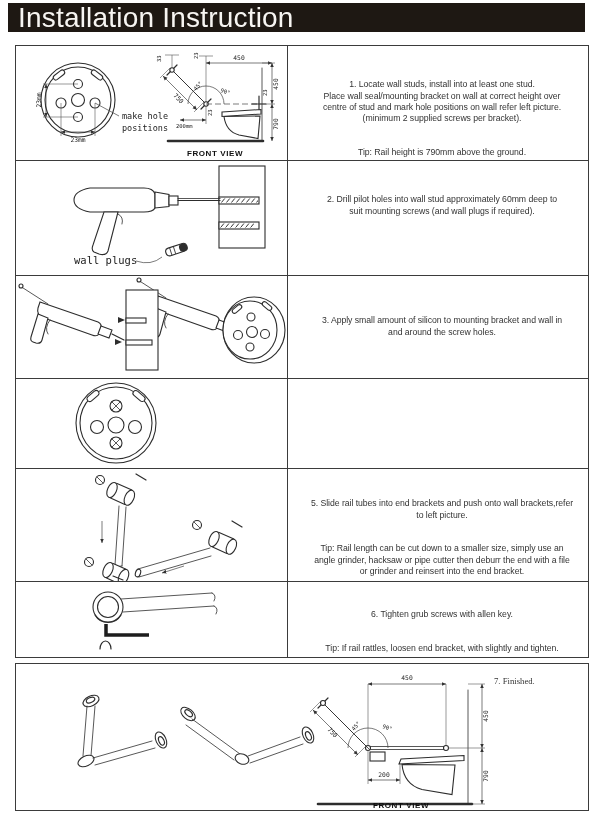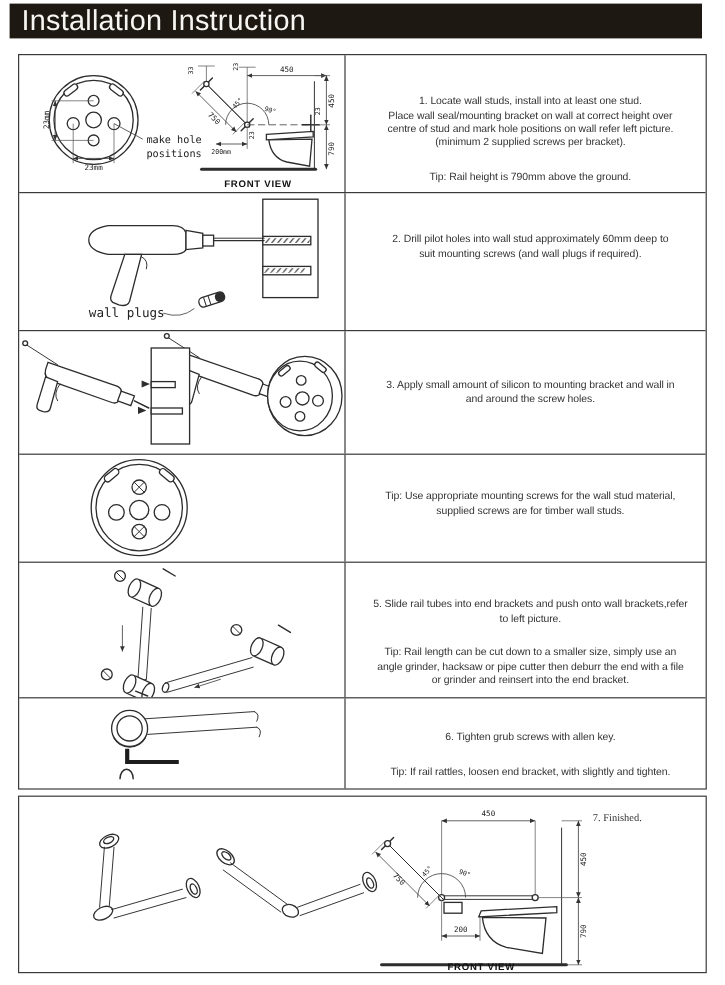--- a/index.html
+++ b/index.html
@@ -1,24 +1,24 @@
 <!DOCTYPE html>
 <html><head>
 <meta charset="utf-8">
 <style>
   * { margin:0; padding:0; box-sizing:border-box; }
   html,body { width:604px; height:821px; background:#fff; font-family:"Liberation Sans",sans-serif; position:relative; }
   .header-bar { position:absolute; left:8px; top:3px; width:577px; height:29px; background:#1e1813; display:flex; align-items:center; padding-left:10px; }
-  .header-title { color:#f7f5f2; font-size:24px; font-weight:500; letter-spacing:.2px; }
+  .header-title { color:#f7f5f2; font-size:28px; font-weight:500; letter-spacing:.2px; }
   .table { position:absolute; left:15px; top:45px; width:574px; border:1px solid #3b3b3b; background:#fff; }
   .row { display:flex; border-top:1px solid #3b3b3b; }
   .row:first-child { border-top:none; }
   .cell-img { flex:0 0 272px; border-right:1px solid #3b3b3b; overflow:hidden; }
   .cell-text { flex:1; padding-left:13px; padding-right:5px; font-size:8.7px; line-height:1.3; color:#333; white-space:pre-line; letter-spacing:-0.05px;text-align:center; }
-  .tip { margin-top:6px; }
+  .tip { margin-top:11px; }
   .final-box { position:absolute; left:15px; top:663px; width:574px; height:148px; border:1px solid #3b3b3b; background:#fff; }
   .step7-label { position:absolute; left:478px; top:12px; font-size:8.7px; color:#333;font-family:Liberation Serif, serif; }
   svg { display:block; }
   .ln  { fill:none; stroke:#2d2d2d; stroke-width:1.2; stroke-linecap:round; stroke-linejoin:round; }
   .ln2 { fill:none; stroke:#2d2d2d; stroke-width:1.7; stroke-linecap:round; }
   .thin{ stroke-width:.8; }
   .thk { stroke-width:2.6; }
   .fw  { fill:#fff; stroke:#2d2d2d; stroke-width:1.1; }
   .dim { fill:none; stroke:#444; stroke-width:.7; }
   .ext { fill:none; stroke:#555; stroke-width:.6; }
@@ -232,22 +232,20 @@
           </g>
           <g>
             <circle class="fw" cx="100" cy="64" r="6"></circle>
             <line class="ln thin" x1="95.8" y1="59.8" x2="104.2" y2="68.2"></line>
             <line class="ln thin" x1="95.8" y1="68.2" x2="104.2" y2="59.8"></line>
           </g>
         </g>
       </svg>
     </div>
     <div class="cell-text" style="padding-top:12px">
-      <div class="tip">Tip: Use appropriate mounting screws for the wall stud material,
-supplied screws are for timber wall studs.</div>
     </div>
   </div>
 
   <div class="row" style="height:113px">
     <div class="cell-img">
       <svg width="272" height="112" viewBox="0 0 272 112">
         <g>
           <circle class="fw" cx="84" cy="11" r="4.5"></circle>
           <line class="ln thin" x1="81" y1="8" x2="87" y2="14"></line>
           <g transform="translate(96,21) rotate(24)">

